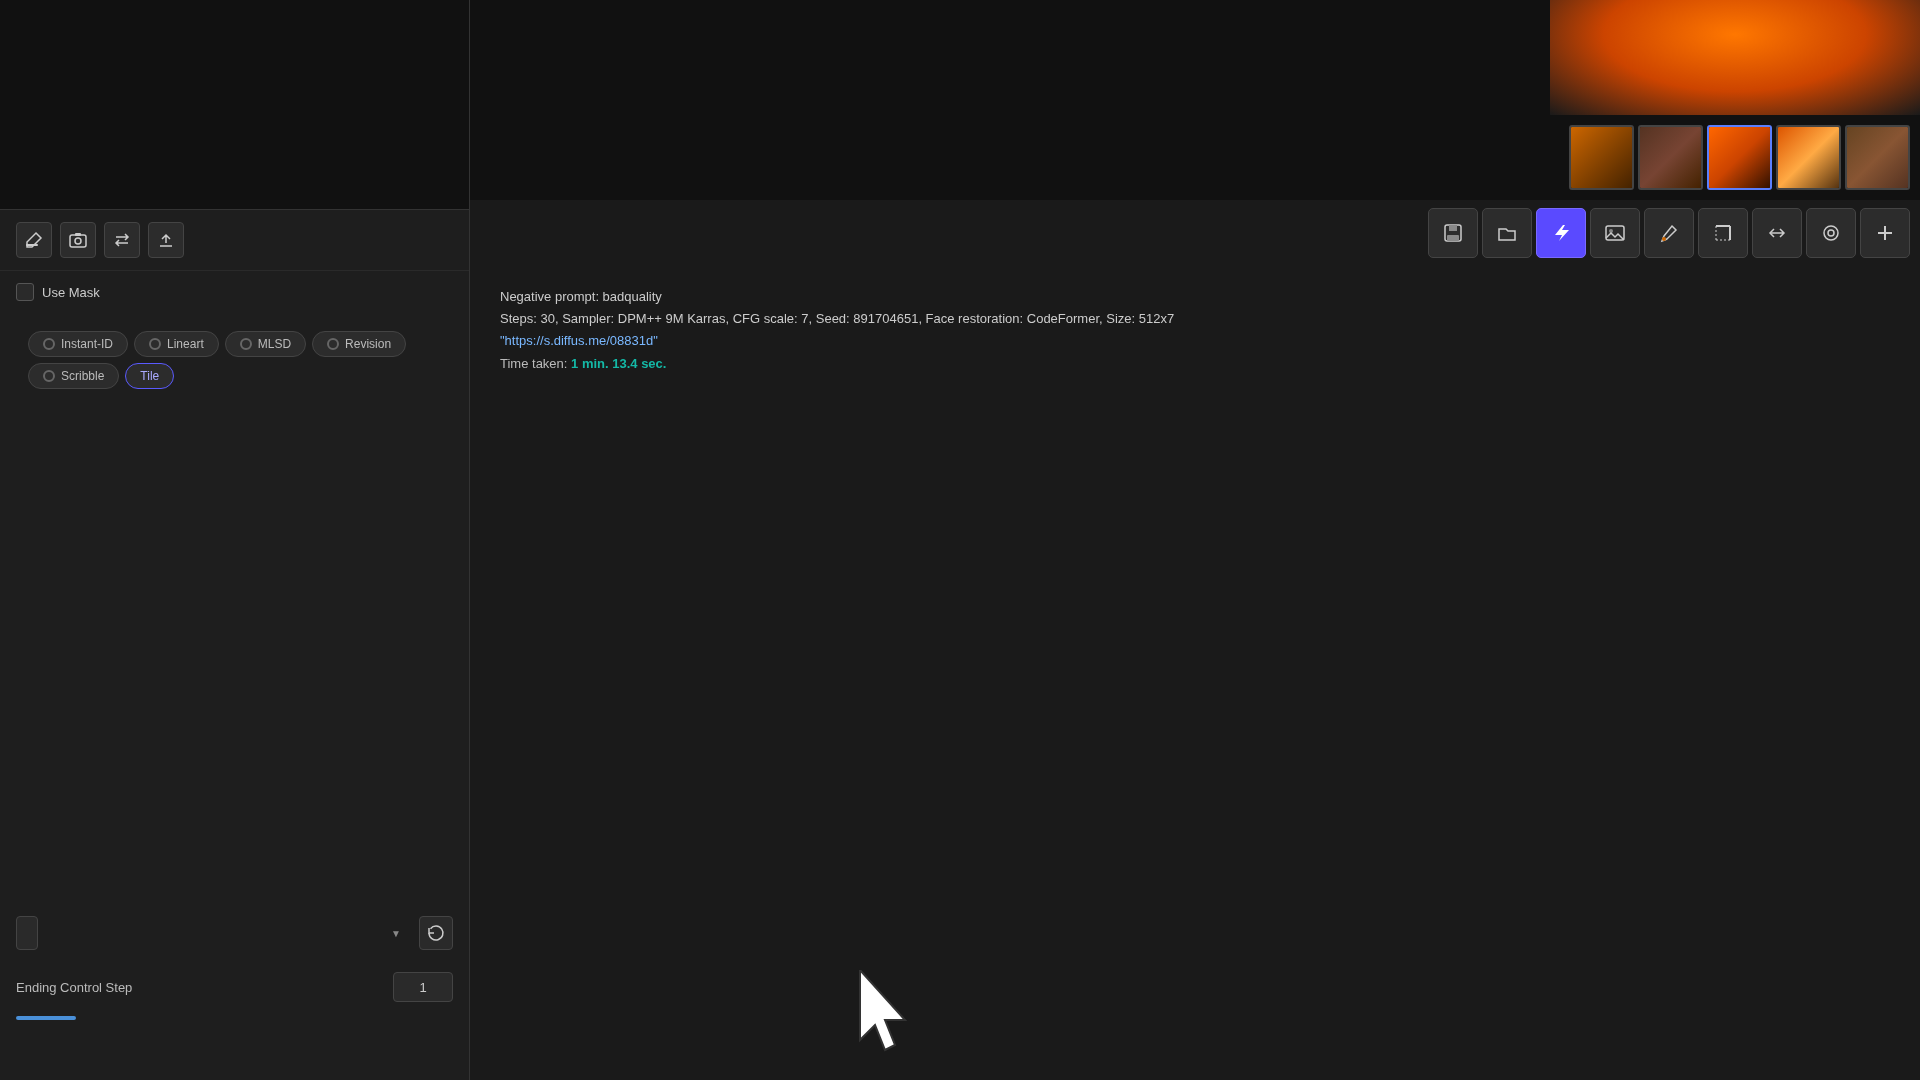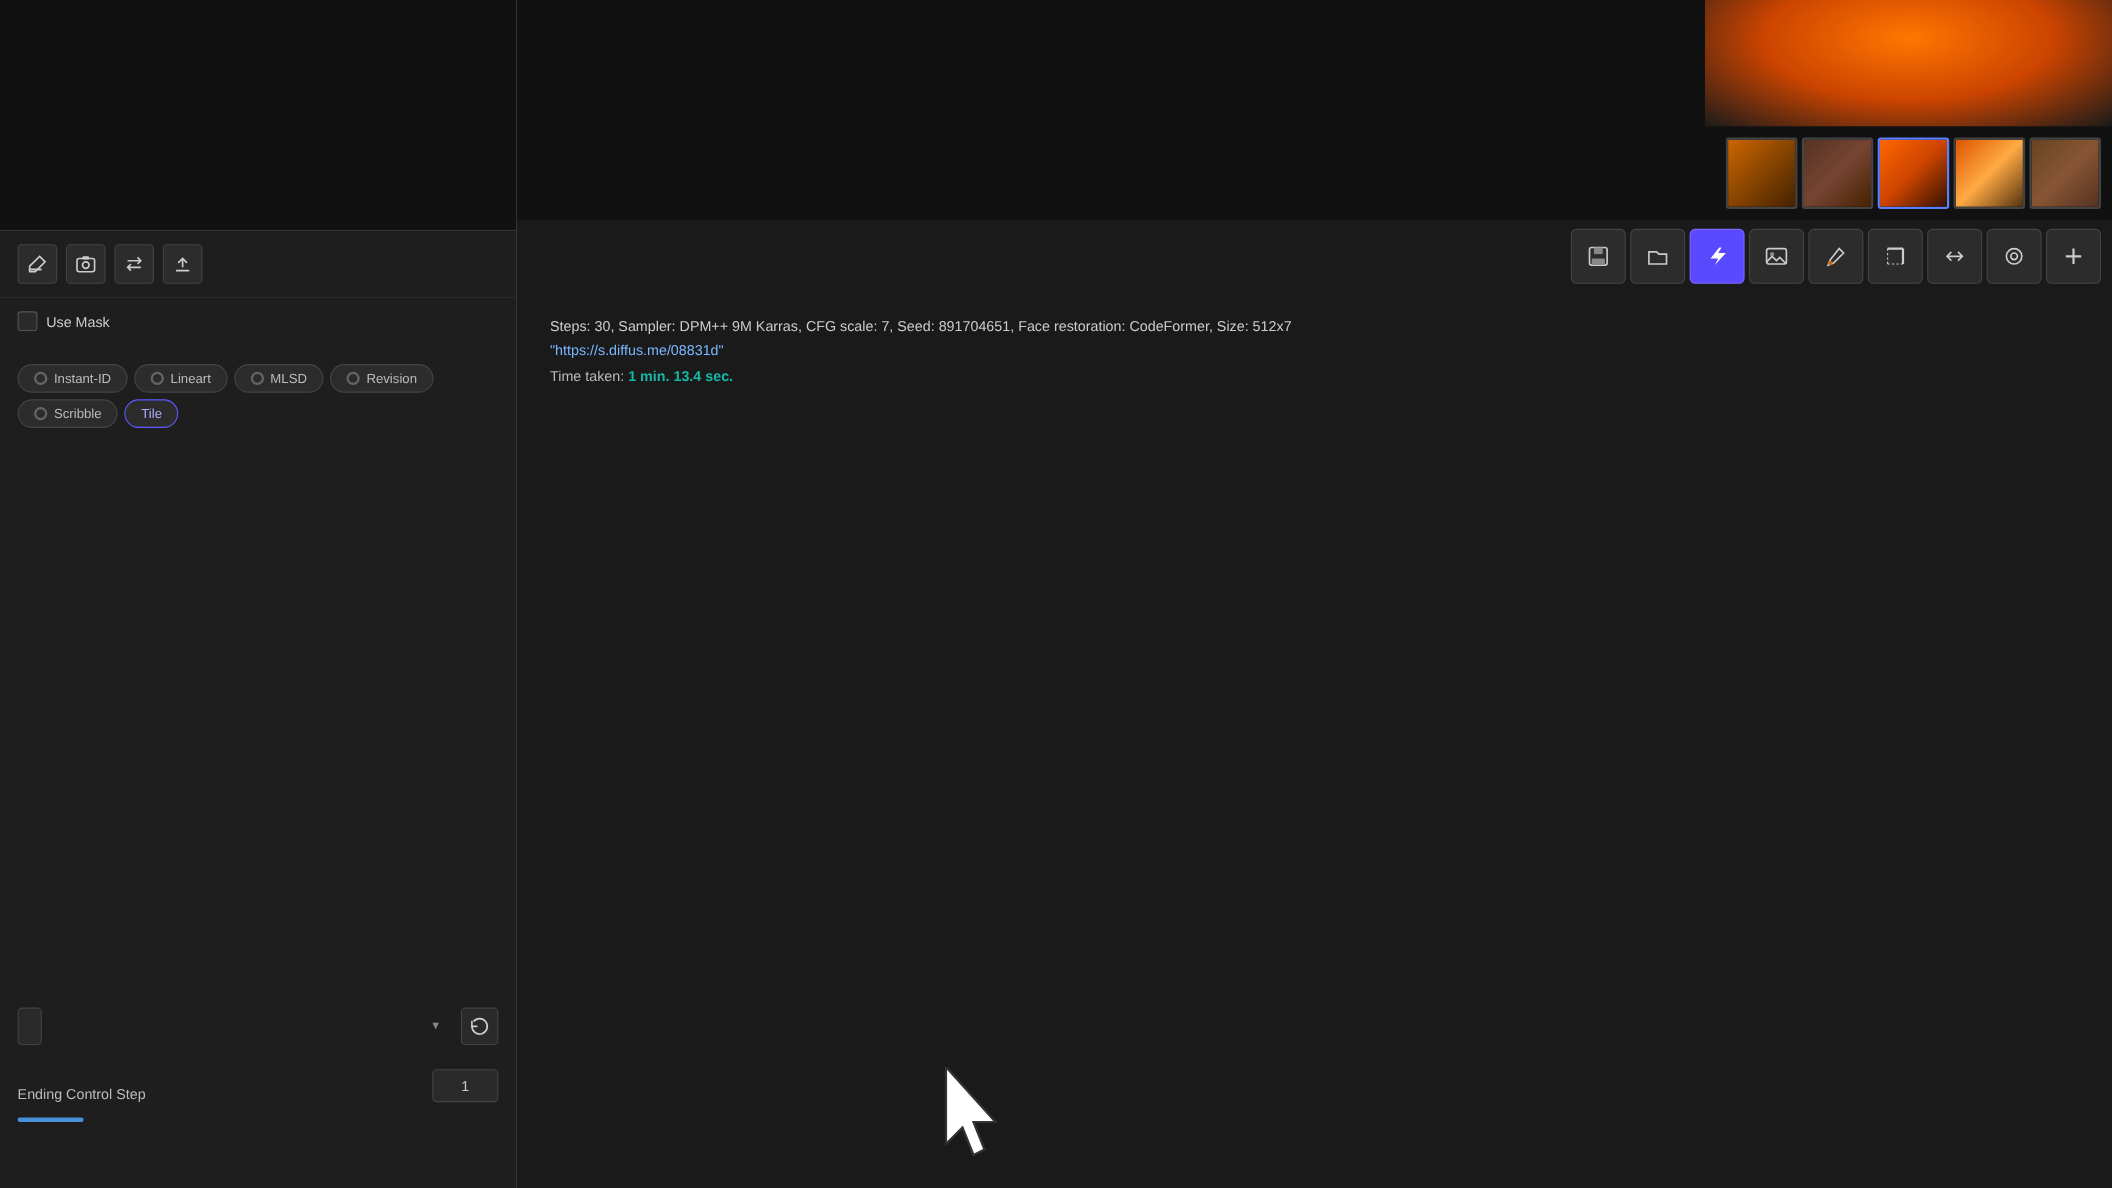--- a/index.html
+++ b/index.html
@@ -74,21 +74,21 @@
     .use-mask-label {
       color: #ccc;
       font-size: 13px;
     }
 
     
     .control-types {
       display: flex;
       flex-wrap: wrap;
       gap: 6px;
-      padding: 10px 16px;
+      padding: 10px 28px;
     }
 
     .ctrl-btn {
       padding: 5px 14px;
       background: #2c2c2c;
       border: 1px solid #444;
       border-radius: 20px;
       color: #bbb;
       font-size: 12px;
       cursor: pointer;
@@ -159,21 +159,21 @@
       align-items: center;
       justify-content: center;
       cursor: pointer;
       color: #ccc;
       font-size: 14px;
     }
 
     
     .ending-step-row {
       display: flex;
-      align-items: flex-end;
+      align-items: center;
       gap: 10px;
       padding: 12px 16px;
     }
 
     .ending-step-label {
       color: #bbb;
       font-size: 13px;
       flex: 1;
     }
 
@@ -502,20 +502,21 @@
       </svg>
     </div>
     <div class="img-tool-btn">
       <svg width="22" height="22" viewBox="0 0 22 22" fill="none">
         <path d="M11 4v14M4 11h14" stroke="#ccc" stroke-width="2"></path>
       </svg>
     </div>
   </div>
 
   <div class="info-area">
+    <div class="info-line">Negative prompt: badquality</div>
     <div class="info-line">Steps: 30, Sampler: DPM++ 9M Karras, CFG scale: 7, Seed: 891704651, Face restoration: CodeFormer, Size: 512x7</div>
     <div class="info-line">
       <a href="#">"https://s.diffus.me/08831d"</a>
     </div>
     <div class="time-line">
       <span>Time taken: </span><span class="bold">1 min. 13.4 sec.</span>
     </div>
   </div>
 
   <div style="position:relative; flex:1;">

